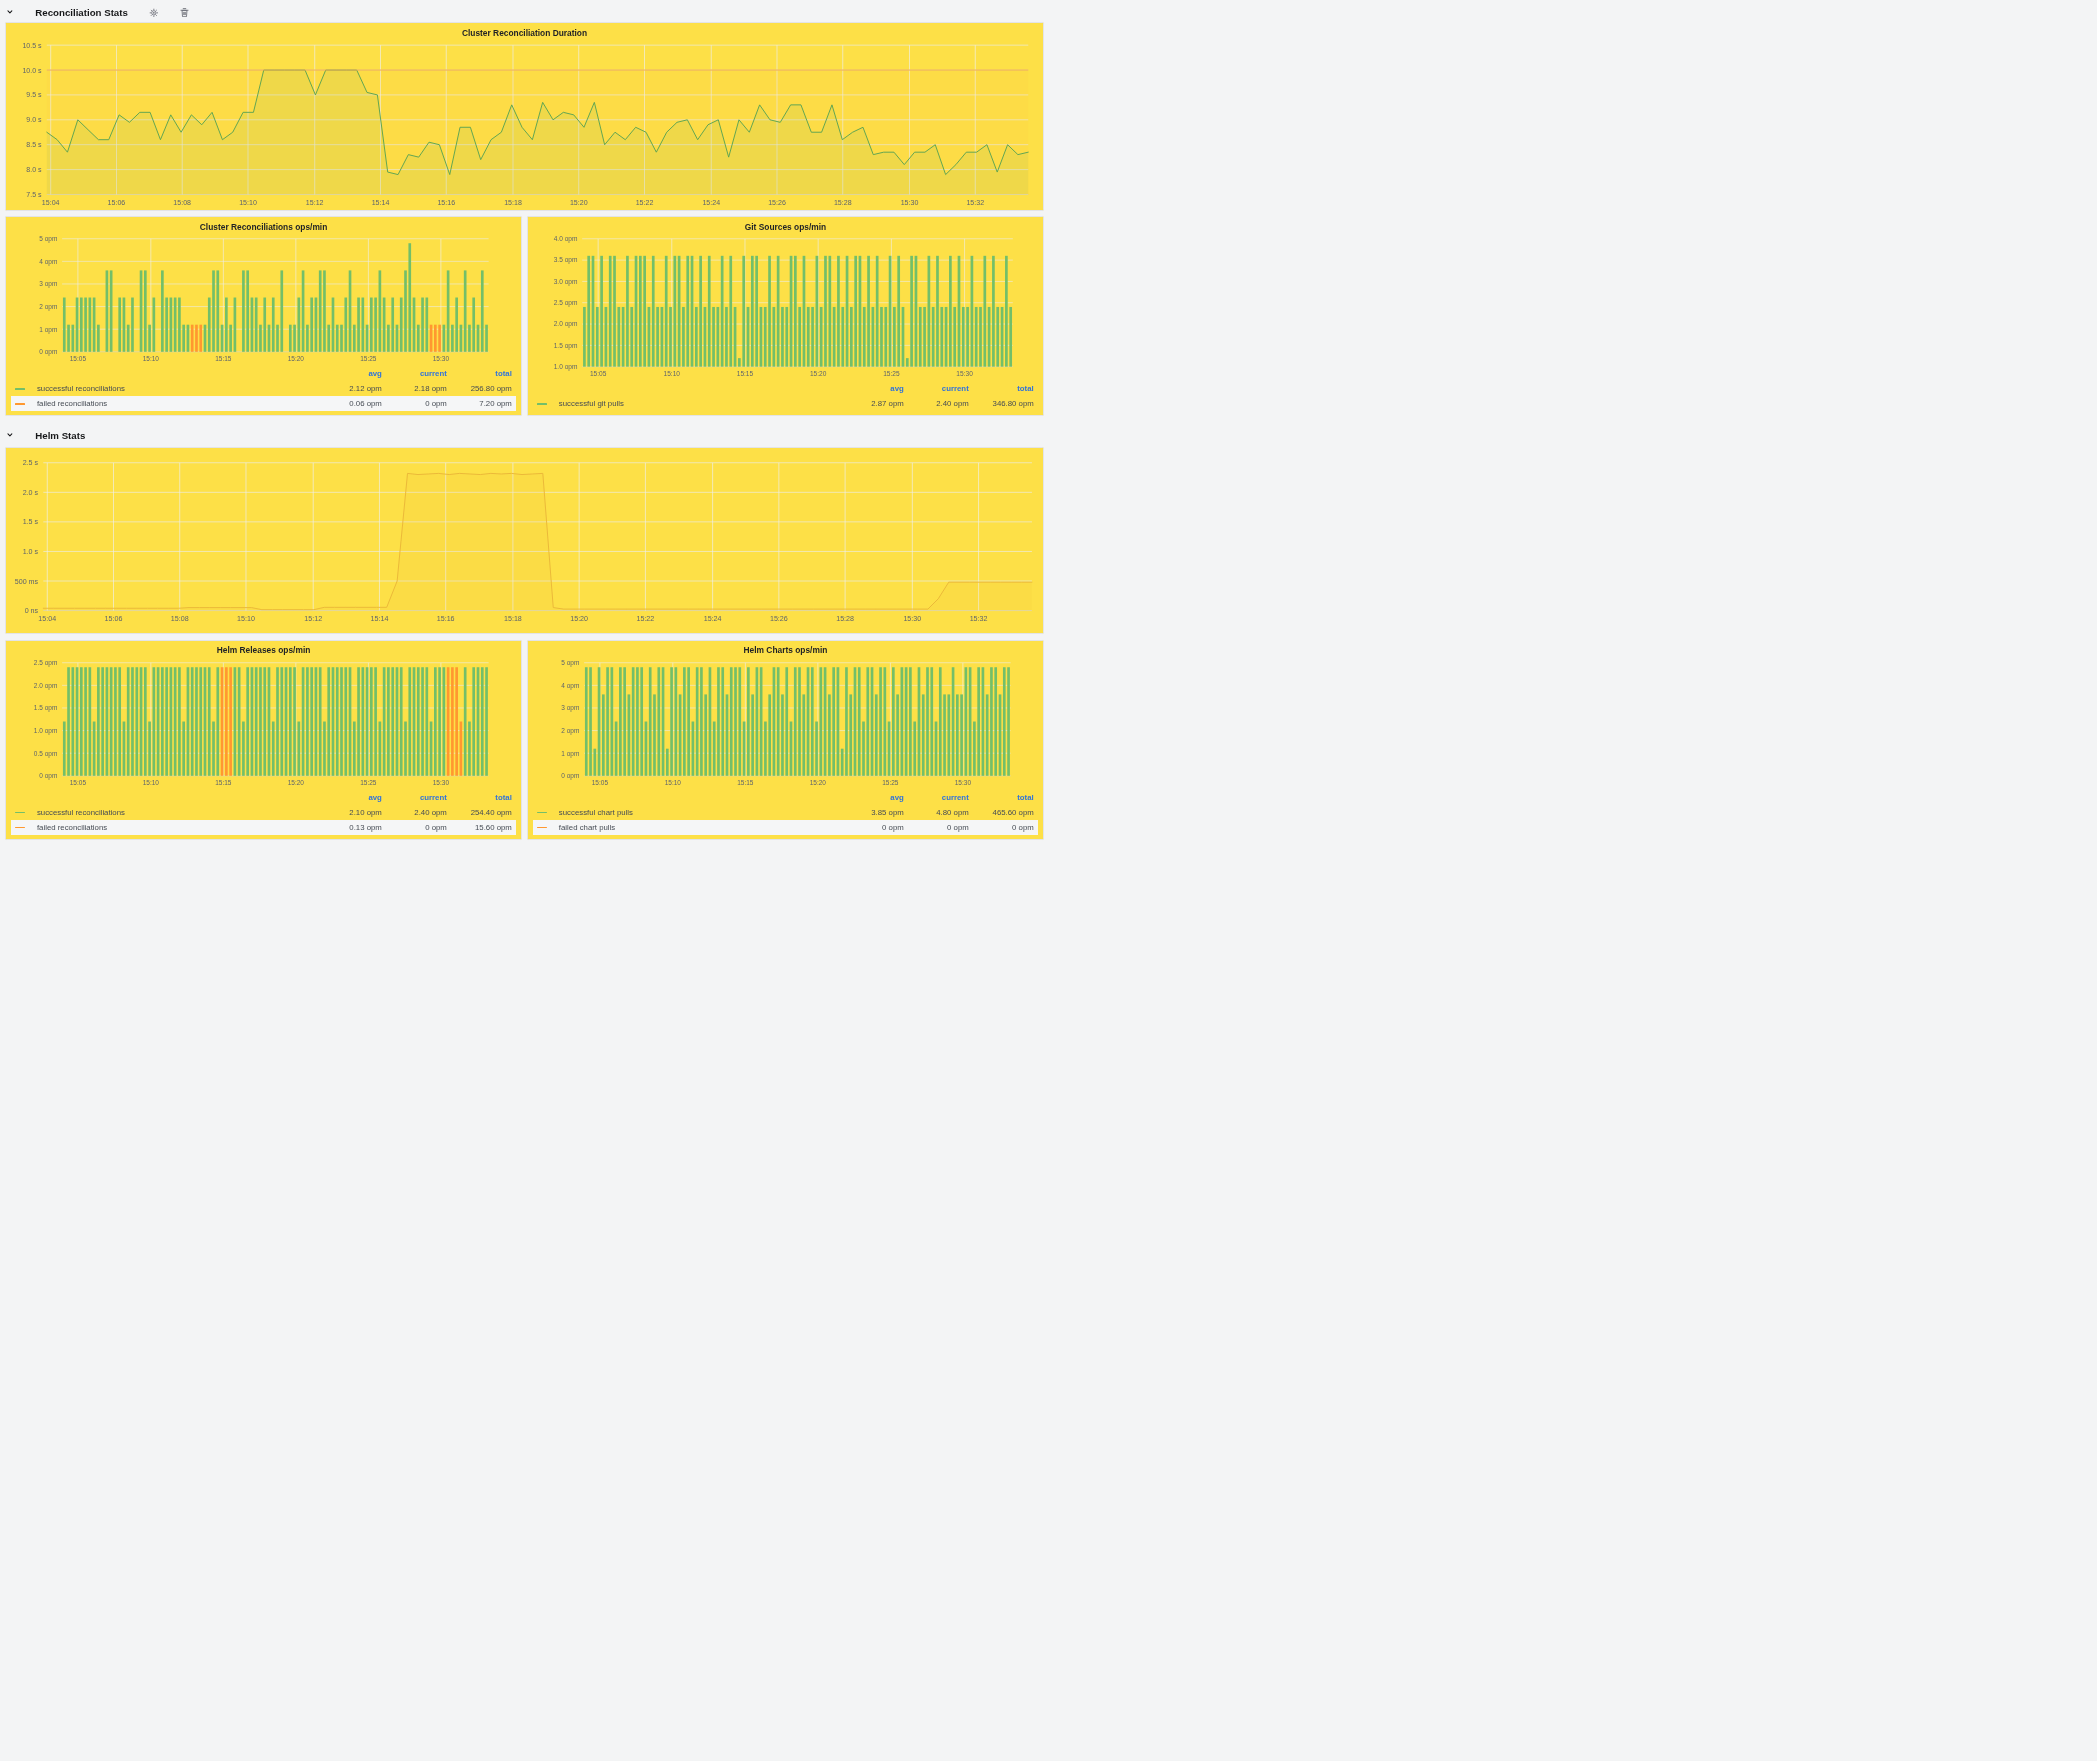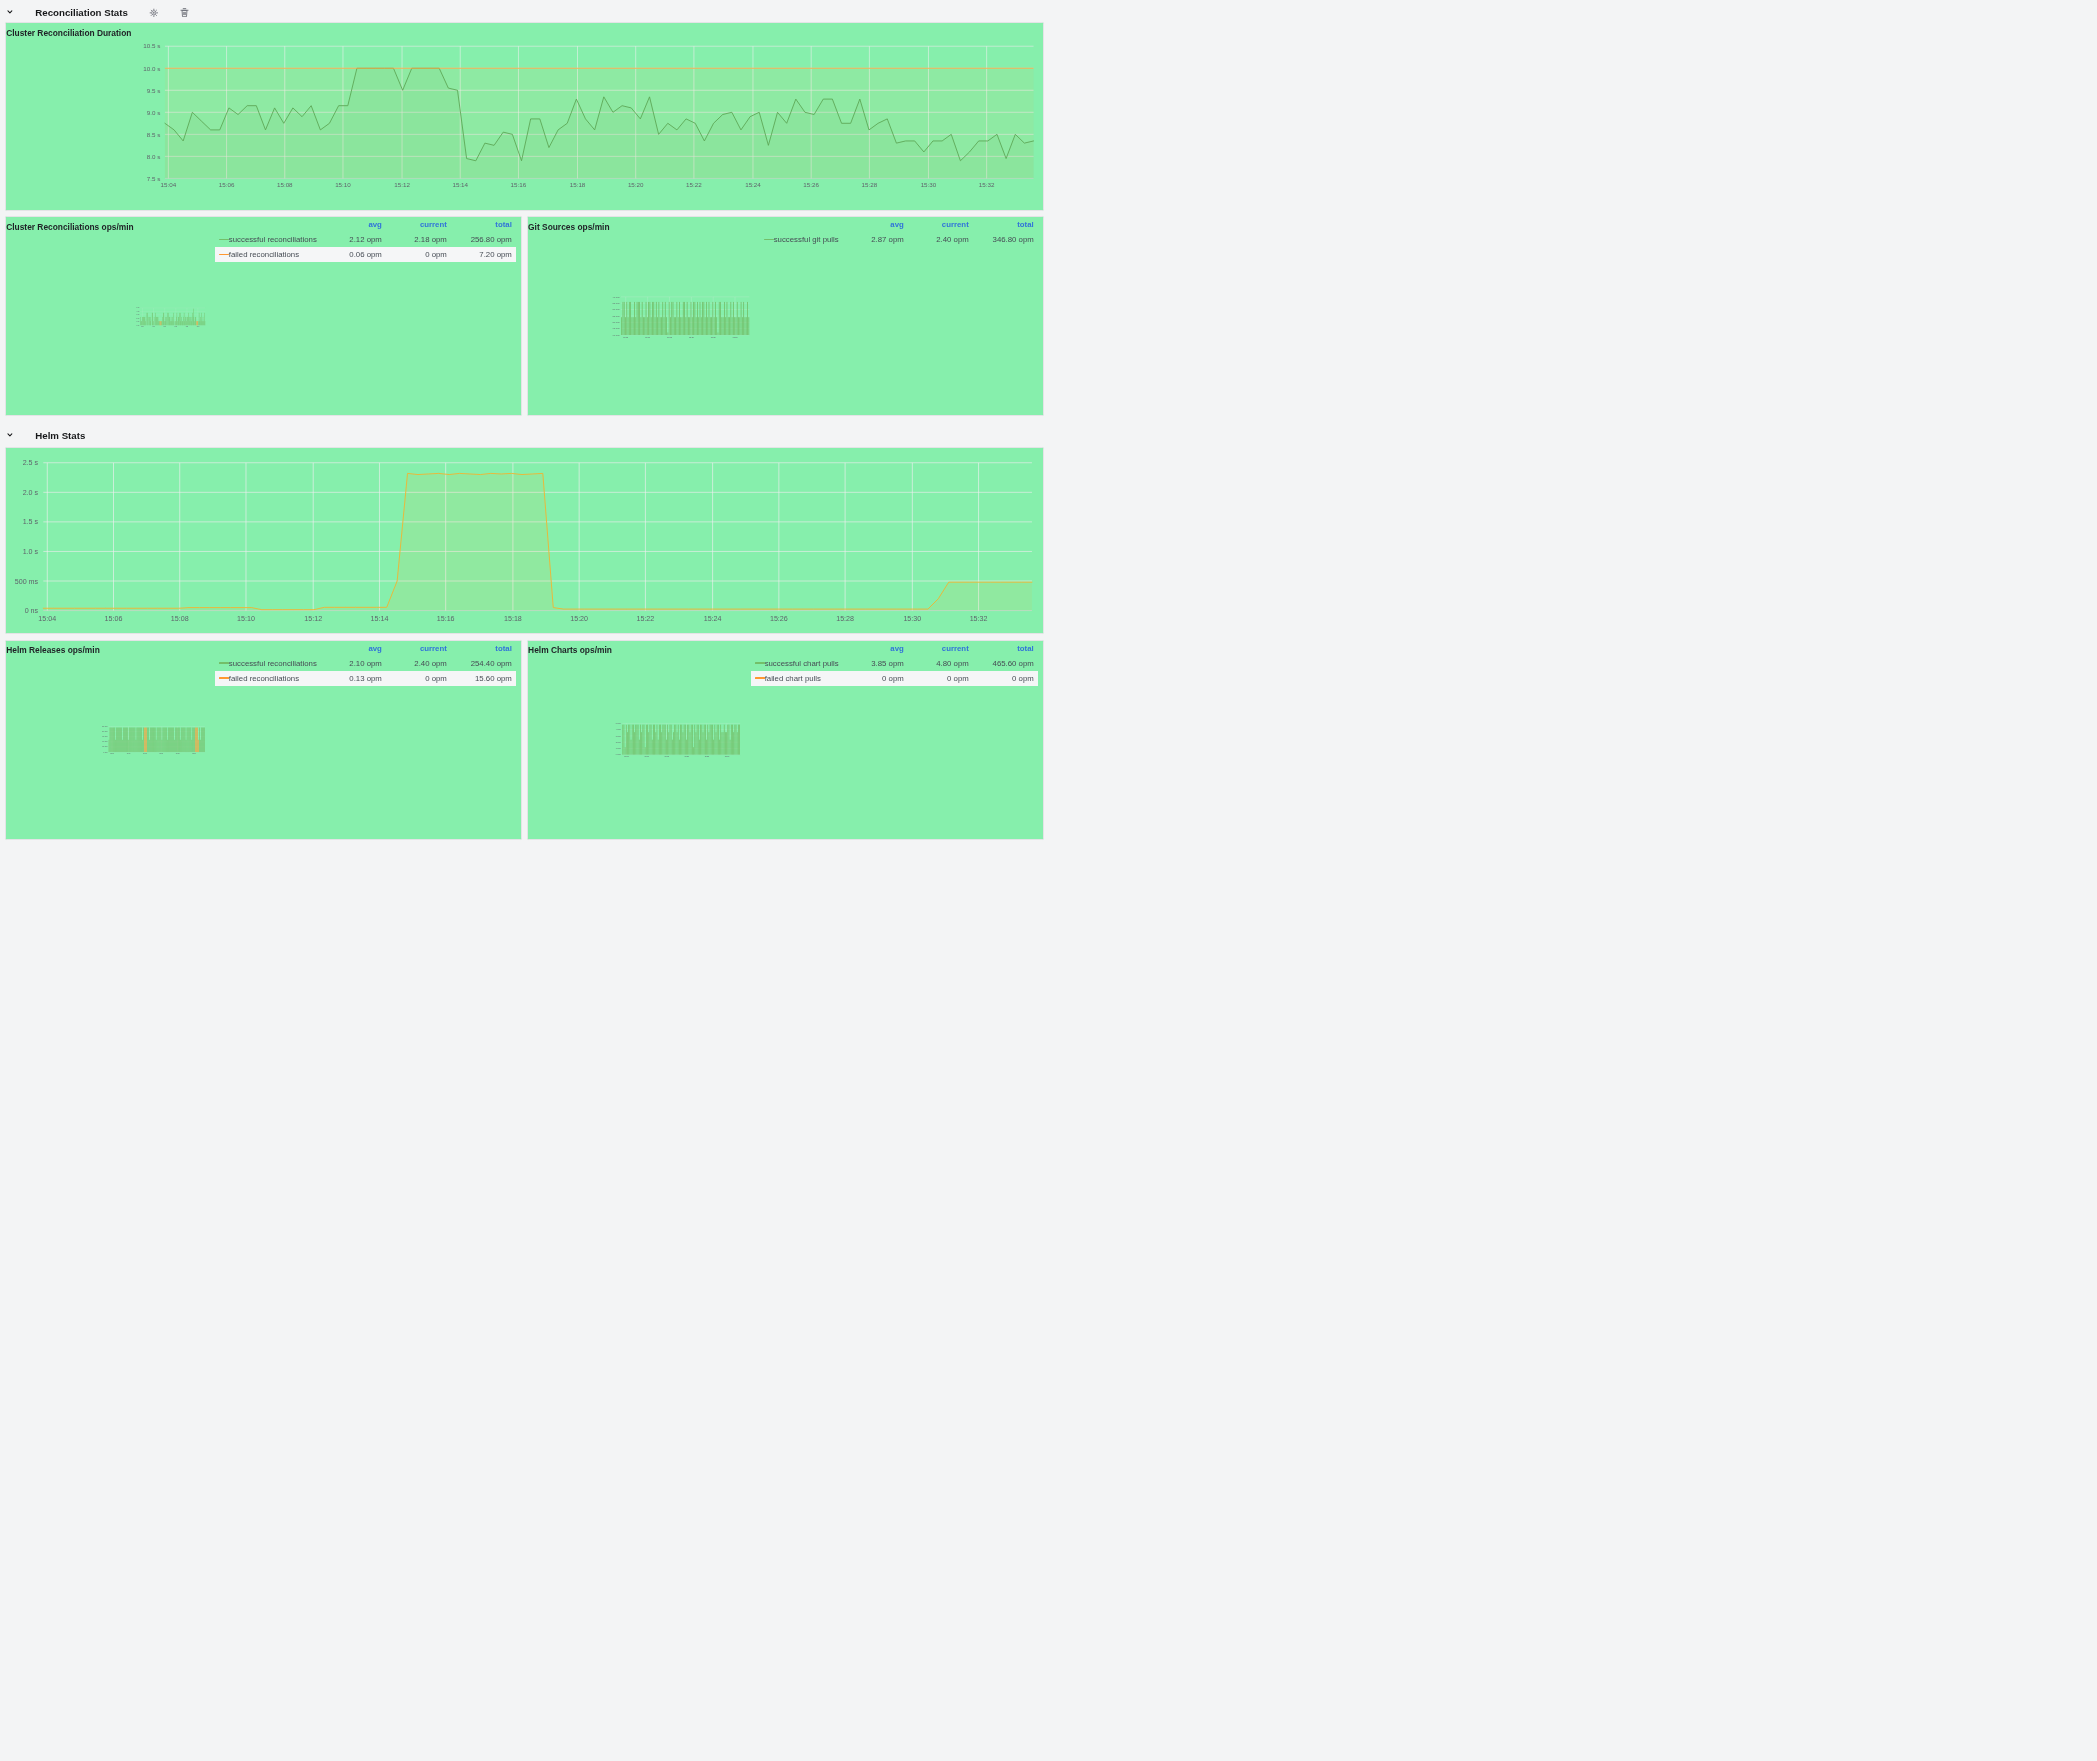--- a/index.html
+++ b/index.html
@@ -13,41 +13,41 @@
   .dash { padding: 2.6px 5.2px 5.2px 5.2px; }
   .section-header {
     display: flex; align-items: center; gap: 21px;
     height: 19.5px; padding-left: 1.3px;
   }
   .section-header.spaced { margin-top: 9px; text-align: center; }
   .section-title { font-size: 9.7px; font-weight: 700; color: #17181a; cursor: pointer; }
   .icon-btn { display: inline-flex; color: #6e7079; cursor: pointer; }
   .chev { display: inline-flex; color: #17181a; cursor: pointer; }
   .panel {
-    background: #86efac;
+    background: #fde047;
     border: 0.6px solid #e3e4e6;
     border-radius: 1.3px;
-    display: flex; flex-direction: row;
+    display: flex; flex-direction: column;
     overflow: hidden;
   }
   .panel-title {
     text-align: center; font-size: 8.4px; font-weight: 700;
     padding: 4.5px 0 1.3px 0; color: #1f2126; cursor: pointer;
   }
   .panel.tall { height: 189px; }
   .panel.mid  { height: 187px; margin-top: 2.6px; }
   .row { display: flex; gap: 5.2px; margin-top: 5.2px; }
   .row .panel { flex: 1; height: 200px; }
   .chart-area { flex: 1; min-height: 0; padding: 1.3px 3.9px 0 1.3px; }
   .chart-area svg { display: block; width: 100%; height: 100%; }
   .tick { font-family: "Liberation Sans", sans-serif; font-size: 11px; fill: #5f646b; }
   .legend { padding: 0 5.2px 3.9px 5.2px; }
   .lg-row { display: flex; align-items: center; height: 15px; font-size: 7.8px; padding: 0 3.9px; }
   .lg-stripe { background: #f5f6f7; }
-  .lg-name { flex: 1; display: flex; align-items: center; gap: 0; color: #464c54; }
+  .lg-name { flex: 1; display: flex; align-items: center; gap: 12px; color: #464c54; }
   .lg-name span.series-label { cursor: pointer; }
   .lg-swatch { width: 9.7px; height: 1.3px; border-radius: 0.6px; display: inline-block; }
   .lg-col { width: 65px; text-align: right; color: #464c54; }
   .lg-head .lg-col { color: #3274d9; font-weight: 700; cursor: pointer; }
 </style>
 </head>
 <body>
 
 <div class="dash">
 

